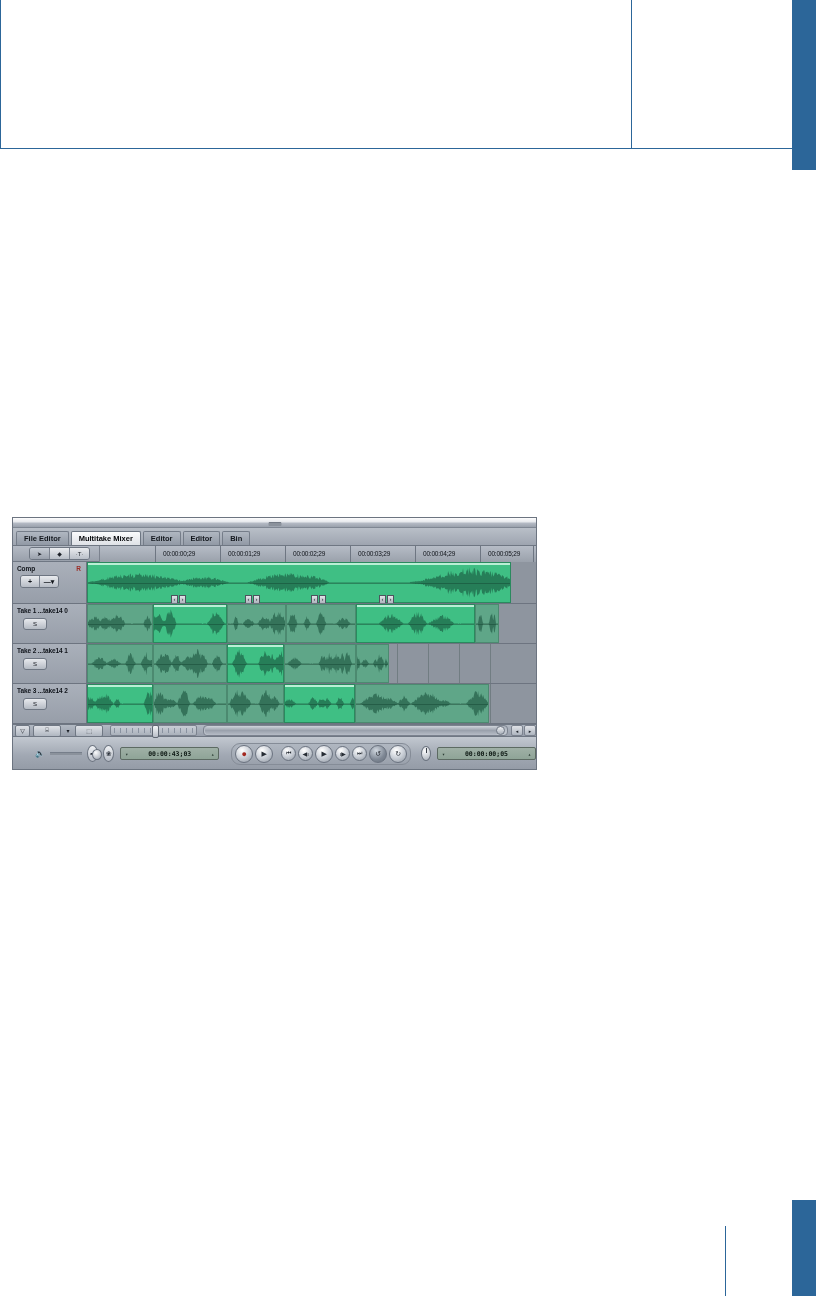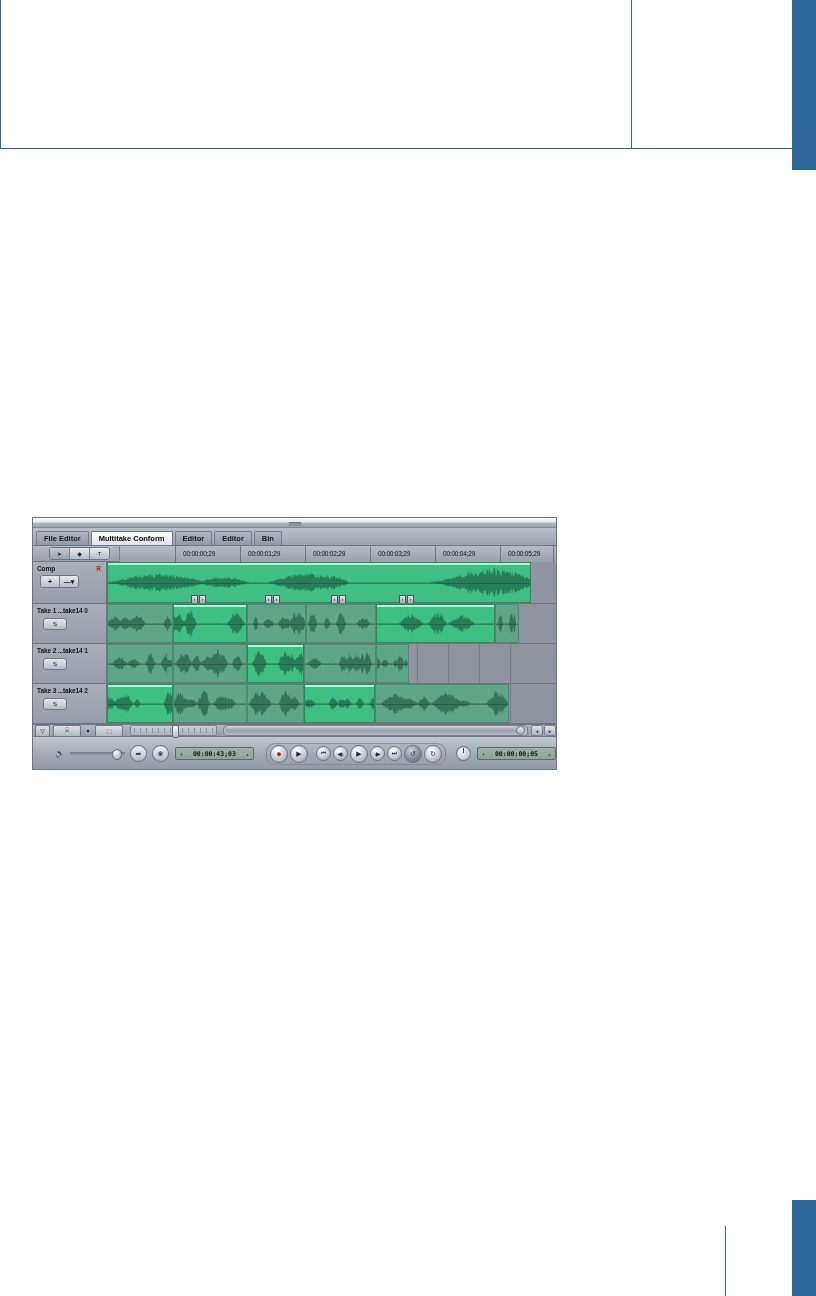--- a/index.html
+++ b/index.html
@@ -12,21 +12,21 @@
   
   .page-bar-right{position:absolute;right:0;top:0;width:24px;height:170px;background:#2c6699;}
   .page-bar-right-2{position:absolute;right:0;top:1200px;width:24px;height:96px;background:#2c6699;}
   .page-rule-h{position:absolute;left:0;top:148px;width:792px;height:1px;background:#2c6699;}
   .page-rule-v-top{position:absolute;left:631px;top:0;width:1px;height:149px;background:#2c6699;}
   .page-rule-v-left{position:absolute;left:0;top:0;width:1px;height:149px;background:#2c6699;}
   .page-rule-v-bot{position:absolute;left:725px;top:1226px;width:1px;height:70px;background:#2c6699;}
 
   
   .app{
-    position:absolute;left:32px;top:517px;width:525px;height:253px;
+    position:absolute;left:12px;top:517px;width:525px;height:253px;
     background:#9aa1ac;border:1px solid #6c7480;
     box-sizing:border-box;overflow:hidden;
     font-size:7px;color:#1b1f26;
   }
   .titlebar{
     height:9px;width:100%;
     background:linear-gradient(#fdfdfe,#e6e8ec 45%,#b6bcc6 55%,#9aa1ac);
     position:relative;border-bottom:1px solid #7f8793;
   }
   .titlebar .grip{
@@ -168,21 +168,21 @@
   .spk{margin-left:22px;font-size:8px;color:#2b313a;}
   .volslider{width:55px;height:2px;background:#8b929c;margin:0 0 0 5px;position:relative;border-top:1px solid #767e8a;}
   .volslider .vknob{position:absolute;left:42px;top:-4px;width:8px;height:9px;border-radius:50%;
      background:radial-gradient(circle at 35% 30%,#fafbfc,#9aa1ac);border:1px solid #6a727e;}
   .rbtn{
     width:15px;height:15px;border-radius:50%;margin-left:5px;
     background:linear-gradient(#f0f2f5,#b4bac4);border:1px solid #6d7581;
     display:flex;align-items:center;justify-content:center;font-size:7px;color:#2b313a;cursor:default;
   }
   .tcfield{
-    height:11px;margin-left:6px;padding:0 4px;display:flex;align-items:center;gap:10px;
+    height:11px;margin-left:6px;padding:0 4px;display:flex;align-items:center;gap:20px;
     background:linear-gradient(#9fb0a6,#8fa497);border:1px solid #5c6a62;border-radius:2px;
     font-family:"DejaVu Sans Mono", monospace;font-size:6.5px;color:#0c1712;font-weight:bold;
   }
   .tcfield .arw{font-size:5px;color:#2a3b33;}
   .tgroup{
     display:flex;align-items:center;margin-left:12px;gap:2px;padding:1px 3px;
     border-radius:9px;background:linear-gradient(#b0b7c1,#9aa1ac);
     border:1px solid #858c97;
   }
   .tbig{
@@ -212,21 +212,21 @@
 <div class="page-rule-v-bot"></div>
 
 <div class="app">
 
   <div class="titlebar">
     <div class="grip"></div>
   </div>
 
   <div class="tabbar">
     <div class="tab">File Editor</div>
-    <div class="tab active">Multitake Conform</div>
+    <div class="tab active">Multitake Mixer</div>
     <div class="tab">Editor</div>
     <div class="tab">Editor</div>
     <div class="tab">Bin</div>
   </div>
 
   <div class="toolrow">
     <div class="toolgroup">
       <div class="tbtn sel">➤</div>
       <div class="tbtn">◆</div>
       <div class="tbtn">·T·</div>

